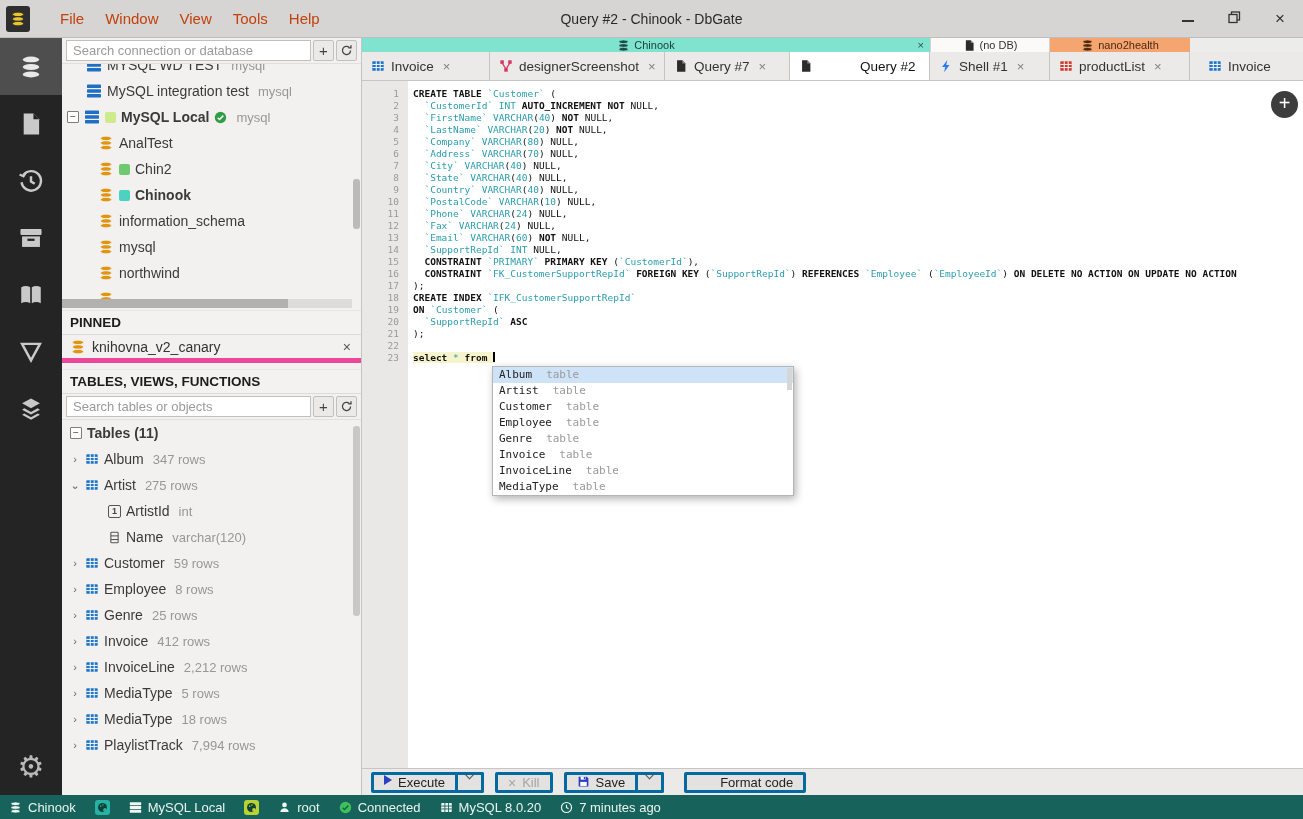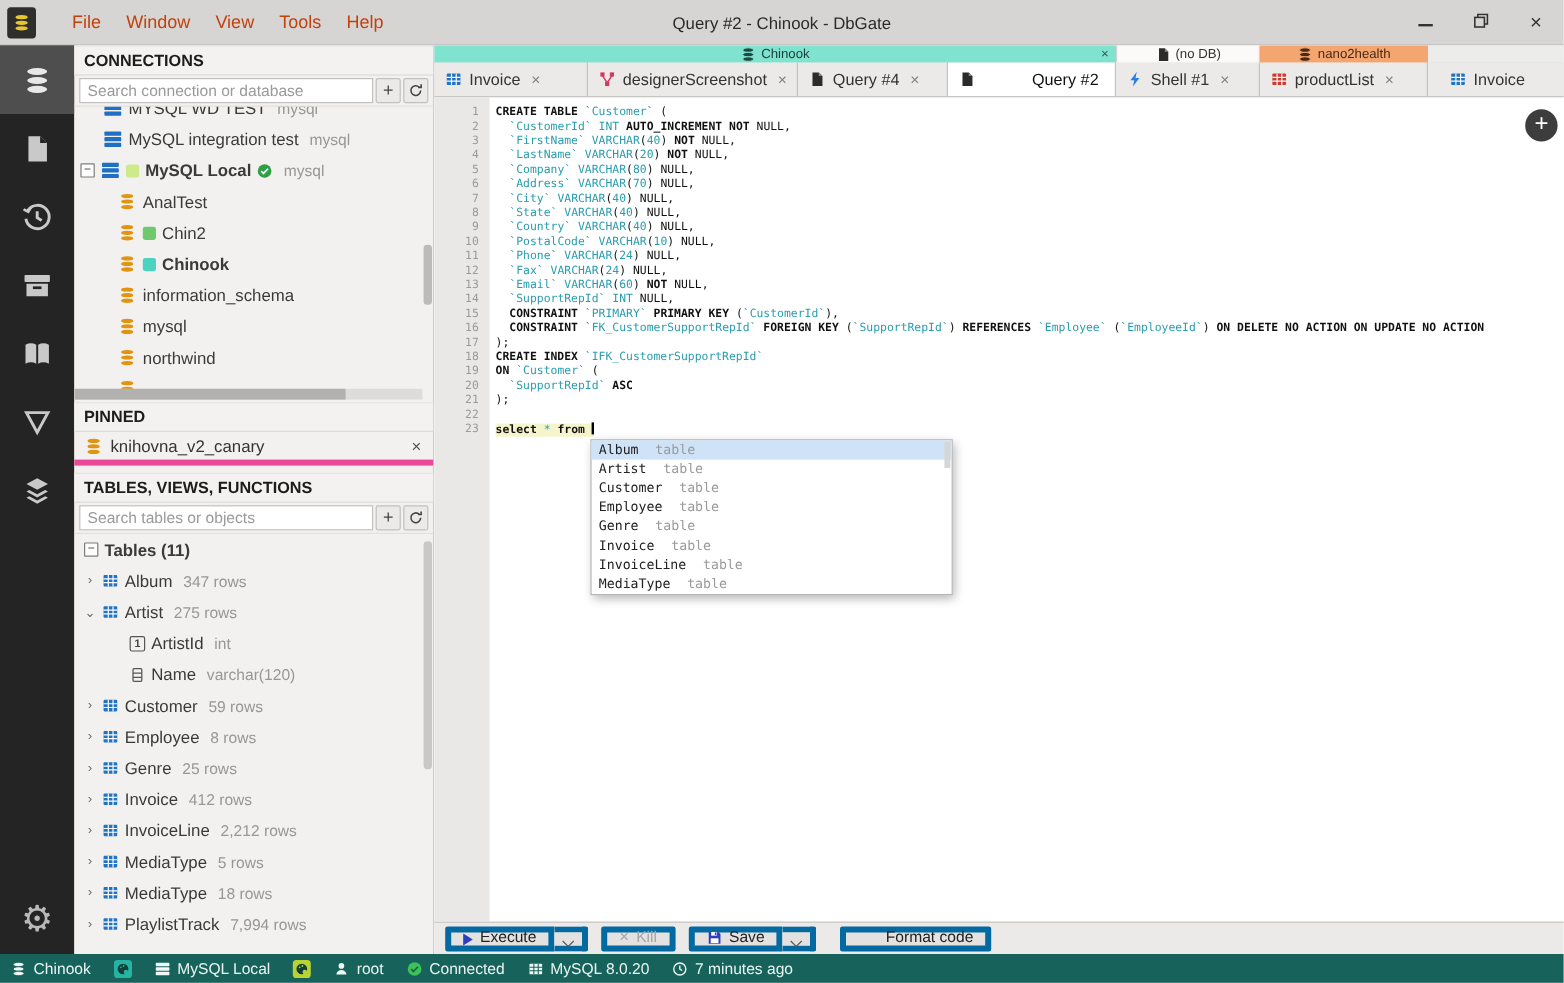--- a/index.html
+++ b/index.html
@@ -79,21 +79,21 @@
   .caret { display:inline-block; width:2px; height:10px; background:#000; vertical-align:-1px; }
 
   .autocomplete { position:absolute; left:130px; top:285px; width:302px; height:130px; background:#fff; border:1px solid #b5b5b5; box-shadow:2px 3px 8px rgba(0,0,0,.3); font-family:"DejaVu Sans Mono","Liberation Mono",monospace; font-size:11px; }
   .ac-row { height:16px; display:flex; align-items:center; padding-left:6px; color:#222; }
   .ac-row .kind { color:#9a9a9a; margin-left:14px; }
   .ac-row.sel { background:#cfe3f8; }
   .ac-scroll { position:absolute; right:1px; top:1px; width:5px; height:22px; background:#d6d6d6; }
 
   .toolbar { height:27px; background:#eceae8; border-top:1px solid #c8c6c4; display:flex; align-items:center; padding-left:9px; gap:11px; }
   .btn-group { display:flex; }
-  .tbtn { height:21px; background:#e4e2e0; border:5px solid #0369a1; border-radius:2px; padding:0 10px; font-size:13px; color:#222; display:flex; align-items:flex-end; gap:6px; }
+  .tbtn { height:21px; background:#e4e2e0; border:3px solid #0369a1; border-radius:2px; padding:0 10px; font-size:13px; color:#222; display:flex; align-items:flex-start; gap:6px; }
   .btn-group .tbtn:first-child { border-radius:2px 0 0 2px; }
   .btn-group .tbtn.chevbtn { border-left:none; border-radius:0 2px 2px 0; padding:0 8px; }
   .tbtn.disabled { color:#a5a5a5; }
   .play { width:0; height:0; border-left:8px solid #2b3fc0; border-top:5px solid transparent; border-bottom:5px solid transparent; }
   .cdown { width:7px; height:7px; border-right:1.6px solid #555; border-bottom:1.6px solid #555; transform:rotate(45deg); margin-top:-4px; }
   .killx { color:#a5a5a5; font-size:14px; }
 
   
   .statusbar { position:absolute; left:0; right:0; bottom:0; height:24px; background:#17635c; color:#e9f4f1; font-size:13px; display:flex; align-items:center; padding-left:9px; gap:19px; }
   .sb-item { display:flex; align-items:center; gap:6px; }
@@ -188,21 +188,20 @@
           <path d="M2.5 11.6L8 14.6l5.5-3-1.4-.8L8 13 3.9 10.8z"></path>
         </svg>
     </div>
     <div class="ib-spacer"></div>
     <div class="ib-item">
         <span class="gear-glyph">⚙</span>
       </div>
   </div>
 
   <div class="sidepanel">
-    <div class="sec-header">CONNECTIONS</div>
     <div class="searchrow">
       <input placeholder="Search connection or database" style="">
       <span class="sq-btn">+</span>
       <span class="sq-btn">
         <svg class="i12" viewBox="0 0 16 16" fill="none" stroke="#444" stroke-width="1.6">
             <path d="M13 8a5 5 0 1 1-1.6-3.7"></path>
             <path d="M13.5 1.5v3.2h-3.2"></path>
           </svg>
       </span>
     </div>
@@ -564,21 +563,21 @@
             <rect x="6" y="10.5" width="4" height="4" fill="#d6375f"></rect>
           </svg>
         <span>designerScreenshot</span>
         <span class="tx">×</span>
       </div>
       <div class="tab" style="width:125px;">
         <svg class="i14" viewBox="0 0 16 16">
             <path d="M3.5 1.5h6l3.5 3.5v9.5h-9.5z" fill="#2b2b2b"></path>
             <path d="M9.5 1.5l3.5 3.5h-3.5z" fill="#8a8a8a"></path>
           </svg>
-        <span>Query #4</span>
+        <span>Query #7</span>
         <span class="tx">×</span>
       </div>
       <div class="tab active" style="width:140px;">
         <svg class="i14" viewBox="0 0 16 16">
             <path d="M3.5 1.5h6l3.5 3.5v9.5h-9.5z" fill="#2b2b2b"></path>
             <path d="M9.5 1.5l3.5 3.5h-3.5z" fill="#8a8a8a"></path>
           </svg>
         <span>Query #2</span>
         <span class="tx">×</span>
       </div>

